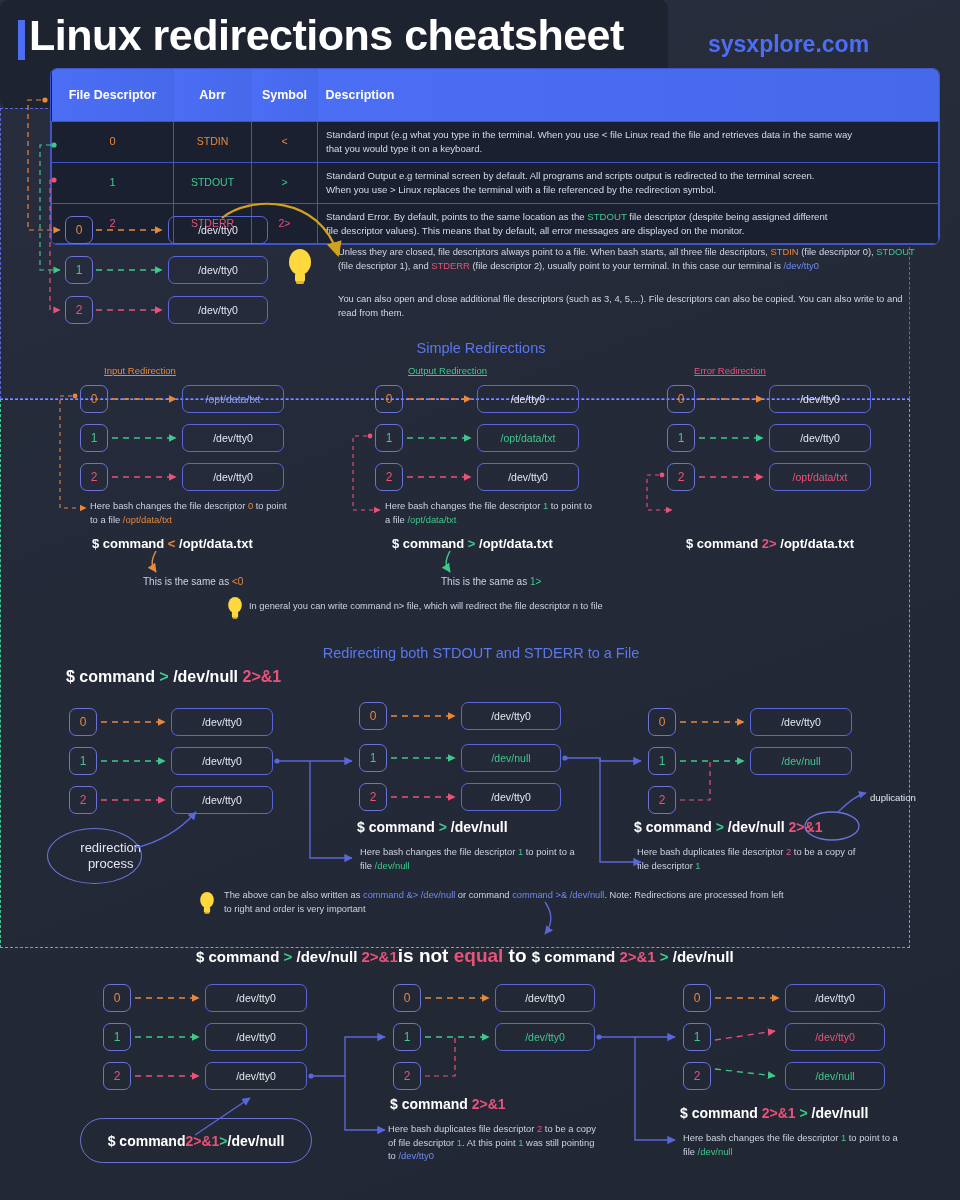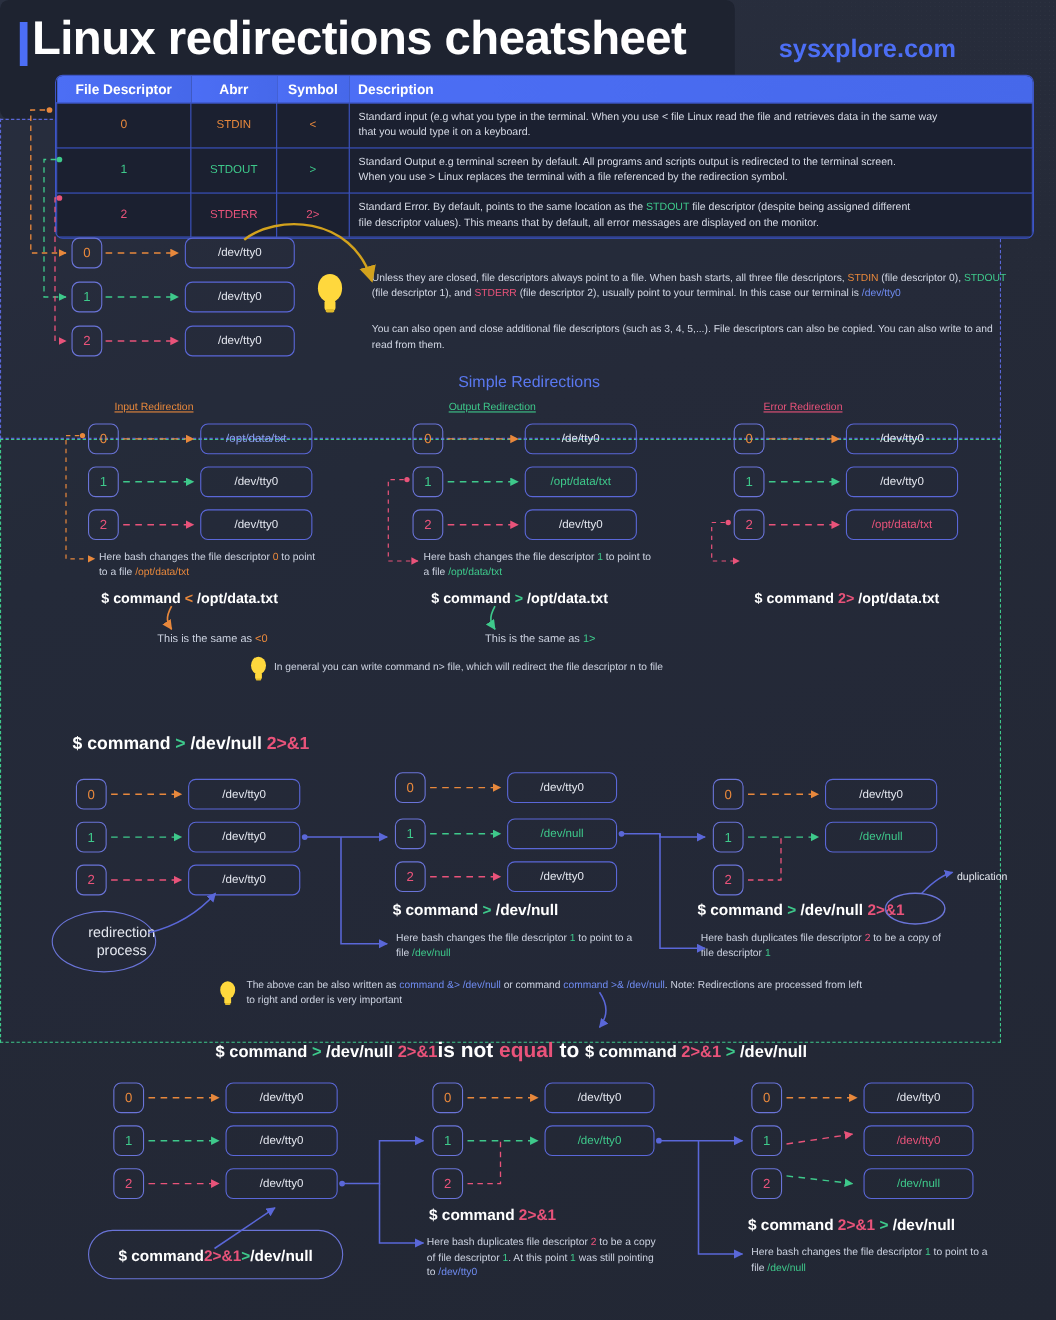--- a/index.html
+++ b/index.html
@@ -41,21 +41,21 @@
   
   #fd-table {
     position:absolute; left:50px; top:68px; width:890px;
     border:1px solid #3d55c7; border-radius:7px; overflow:hidden;
     background:#1b2030;
   }
   #fd-table table { border-collapse:collapse; width:100%; }
   #fd-table thead th {
     background:linear-gradient(90deg,#4c6ef5,#4668ea);
     color:#fff; font-size:12.5px; font-weight:700; text-align:left;
-    padding:5px 8px; border:none;
+    padding:19px 8px; border:none;
   }
   #fd-table thead th.c { text-align:center; }
   #fd-table tbody td {
     border:1px solid #3d55c7; padding:6px 8px;
     font-size:9.6px; color:#d7dbe6; line-height:1.45; vertical-align:middle;
   }
   #fd-table tbody td.num  { text-align:center; width:122px; font-size:11px; }
   #fd-table tbody td.abrr { text-align:center; width:78px; font-size:10.5px; }
   #fd-table tbody td.sym  { text-align:center; width:66px; font-size:10.5px; }
   #fd-table tbody tr:nth-child(1) td.num,#fd-table tbody tr:nth-child(1) td.abrr,#fd-table tbody tr:nth-child(1) td.sym { color:#e8883c; }
@@ -268,20 +268,21 @@
   <svg class="overlay">
     <g transform="translate(235,605) scale(0.62)">
       <ellipse cx="0" cy="0" rx="11" ry="13" fill="#ffd83d"></ellipse>
       <rect x="-5" y="11" width="10" height="9" rx="2" fill="#ffd83d"></rect>
       <rect x="-4" y="19" width="8" height="3" rx="1.5" fill="#e0b92a"></rect>
     </g>
   </svg>
   <div class="tipline" style="left:249px; top:600px; width:560px;">In general you can write command n&gt; file, which will redirect the file descriptor n to file</div>
 
   <div id="panel-both"></div>
+  <div class="panel-title" style="left:26px; top:645px; width:910px;">Redirecting both STDOUT and STDERR to a File</div>
 
   <div class="cmd" style="left:66px; top:668px; font-size:16px;">
     <span>$ command </span><span class="g">&gt;</span><span> /dev/null </span><span class="p">2&gt;&amp;1</span>
   </div>
 
   <div class="fd-chip c0" style="left:69px; top:708px;">0</div>
   <div class="fd-chip c1" style="left:69px; top:747px;">1</div>
   <div class="fd-chip c2" style="left:69px; top:786px;">2</div>
   <div class="file-box" style="left:171px; top:708px; width:102px;">/dev/tty0</div>
   <div class="file-box" style="left:171px; top:747px; width:102px;">/dev/tty0</div>

